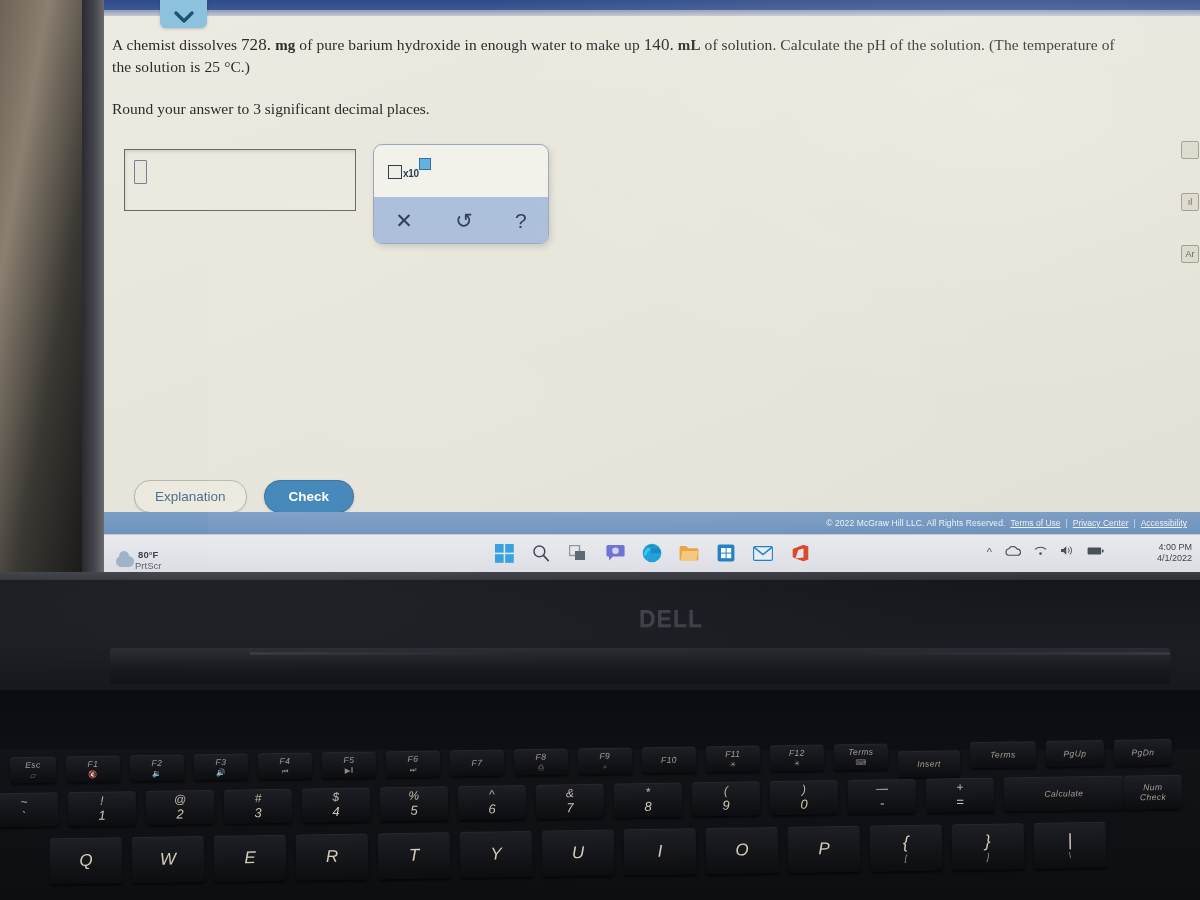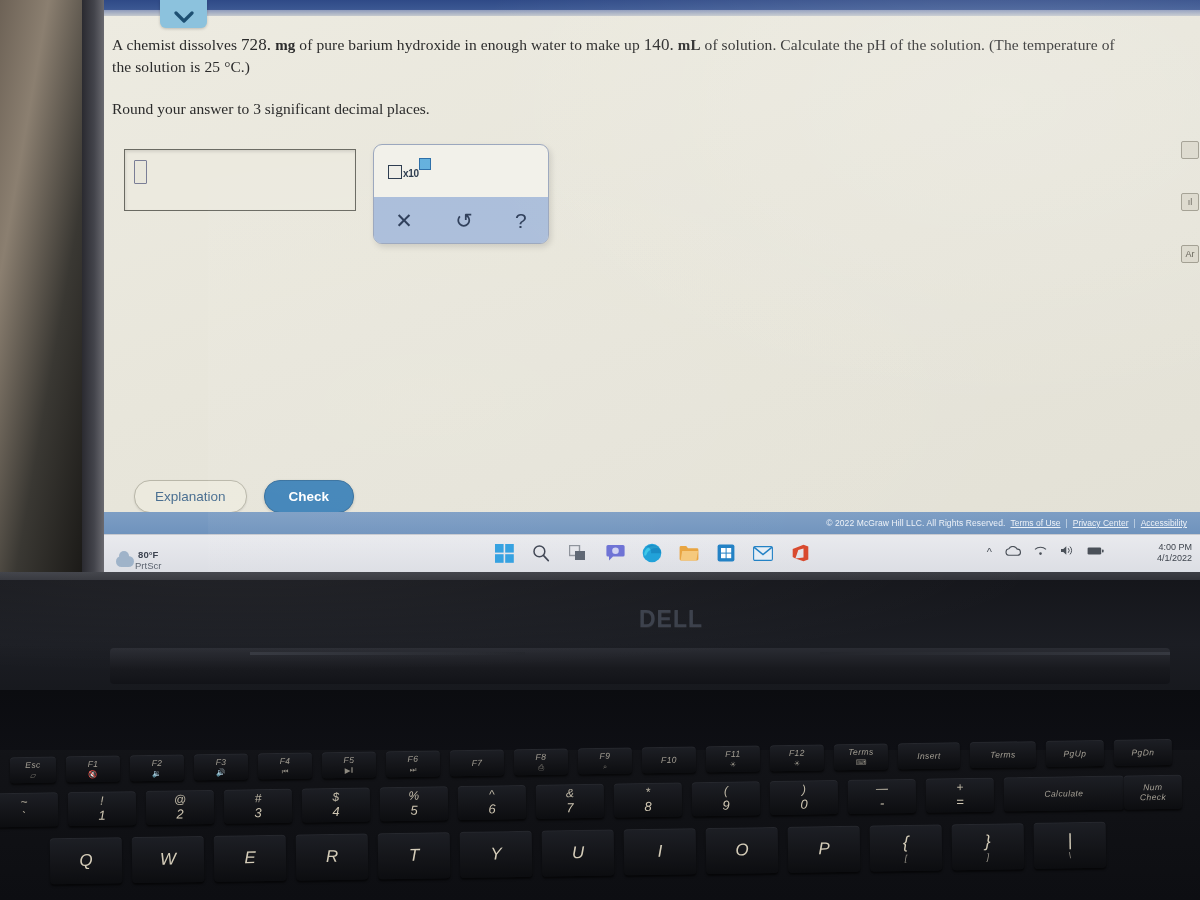--- a/index.html
+++ b/index.html
@@ -254,21 +254,21 @@
   .numkey .top { font-size:12px; color:#c0b9a7; font-style:italic; line-height:1; }
   .numkey .bot { font-size:13px; color:#cfc6b2; font-style:italic; line-height:1.1; margin-top:2px;}
   .ltkey { width:72px; height:46px; margin-right:10px; }
   .ltkey .ch { font-size:17px; color:#d5cdb9; font-style:italic; }
 
   
   .row-f   { left:10px;  top:0px;   transform: rotate(-0.9deg); }
   .row-num { left:-10px; top:36px;  transform: rotate(-0.9deg); }
   .row-q   { left:50px;  top:82px;  transform: rotate(-0.9deg); }
   .key.esc { width:46px; }
-  .key.ins { width:62px; }
+  .key.ins { width:62px;margin-top:8px; }
   .key.del { width:66px; }
   .key.pgup{ width:58px; }
   .key.pgdn{ width:58px; }
   .key.bsp { width:120px; height:34px; }
   .key.num-lock { width:58px; height:34px; }
 
   .glare {
     position:absolute; left:0; top:572px; width:1200px; height:120px;
     background: radial-gradient(ellipse at 20% 0%, rgba(255,255,255,.055), rgba(255,255,255,0) 60%);
     pointer-events:none;

